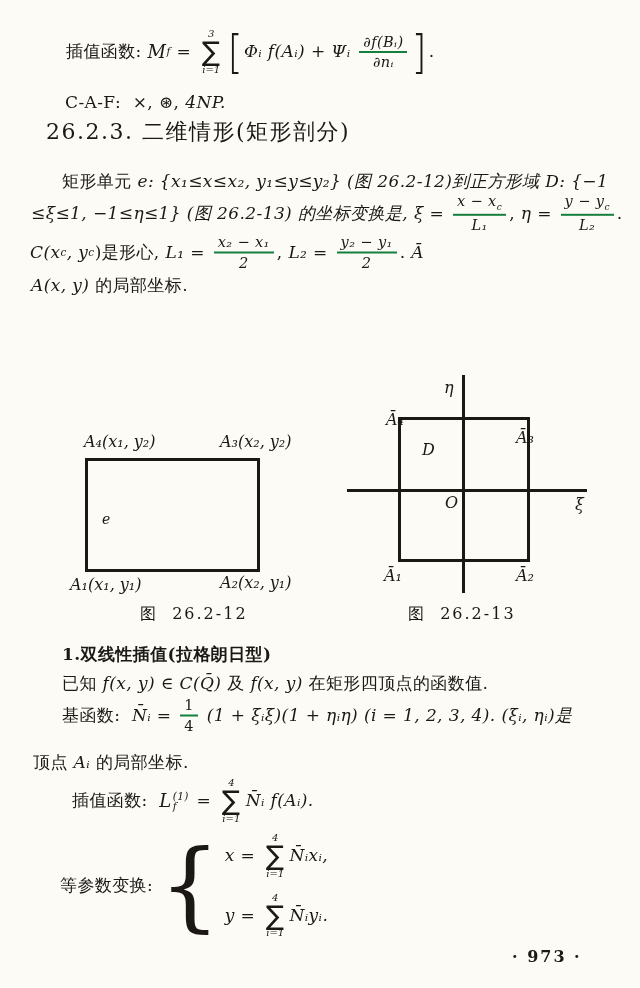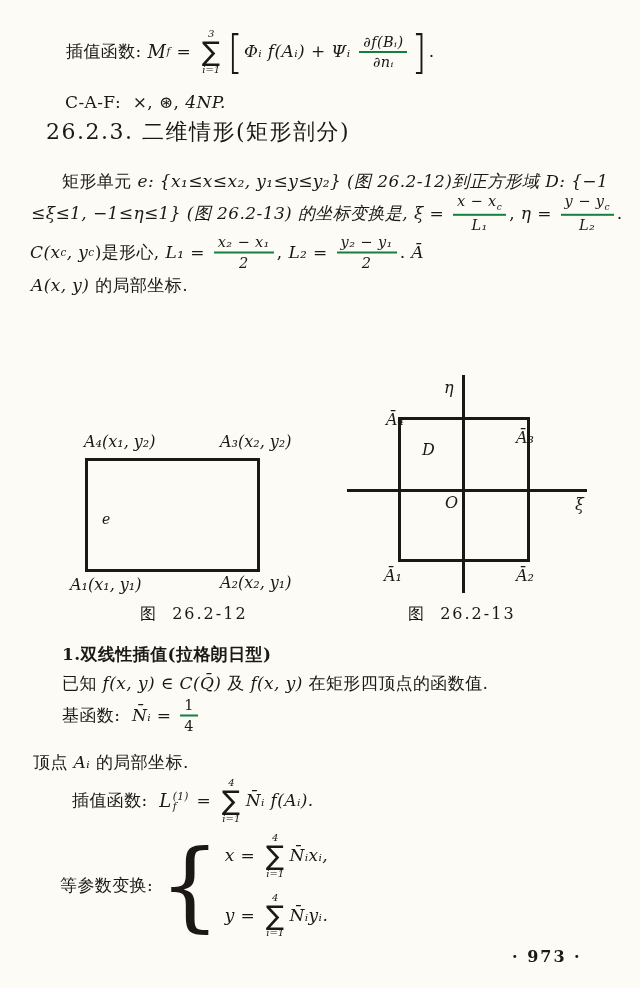--- a/index.html
+++ b/index.html
@@ -147,20 +147,21 @@
 <div class="line" style="top:684px; left:62px;">
   <span>已知 </span><span class="mi">f(x, y) ∈ C(Q̄)</span><span> 及 </span><span class="mi">f(x, y)</span><span> 在矩形四顶点的函数值.</span>
 </div>
 <div class="line" style="top:715px; left:62px;">
   <span>基函数:  </span>
   <span class="mi">N̄ᵢ = </span>
   <span class="frac" style="font-style:normal;">
     <span class="num">1</span>
     <span class="den">4</span>
   </span>
+  <span class="mi"> (1 + ξᵢξ)(1 + ηᵢη) (i = 1, 2, 3, 4). (ξᵢ, ηᵢ)是</span>
 </div>
 <div class="line" style="top:763px; left:33px;">
   <span>顶点 </span><span class="mi">Aᵢ</span><span> 的局部坐标.</span>
 </div>
 
 <div class="line" style="top:801px; left:72px;">
   <span>插值函数:  </span>
   <span class="mi big">L</span>
   <span class="stack">
     <span>(1)</span>

